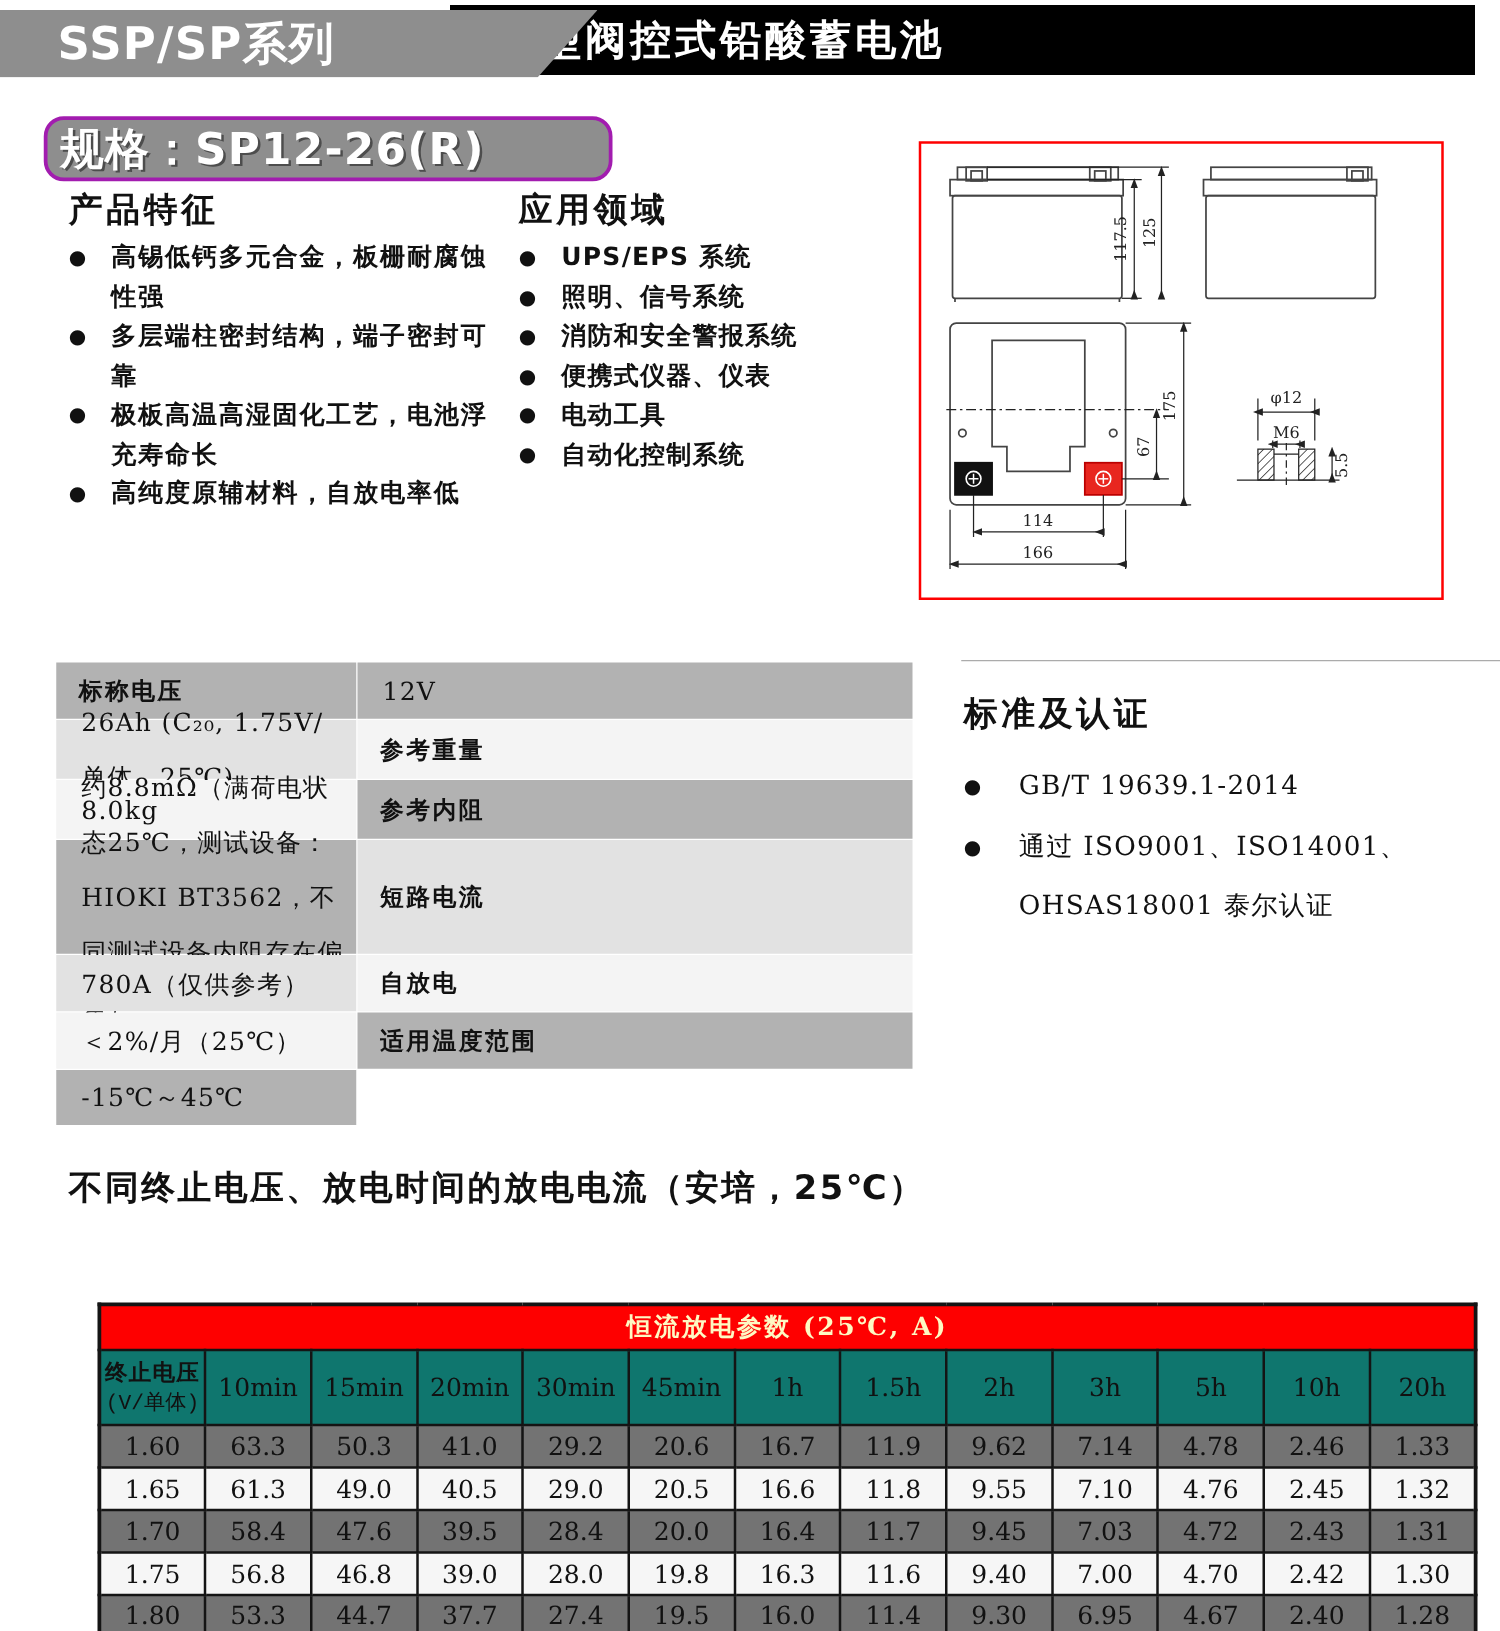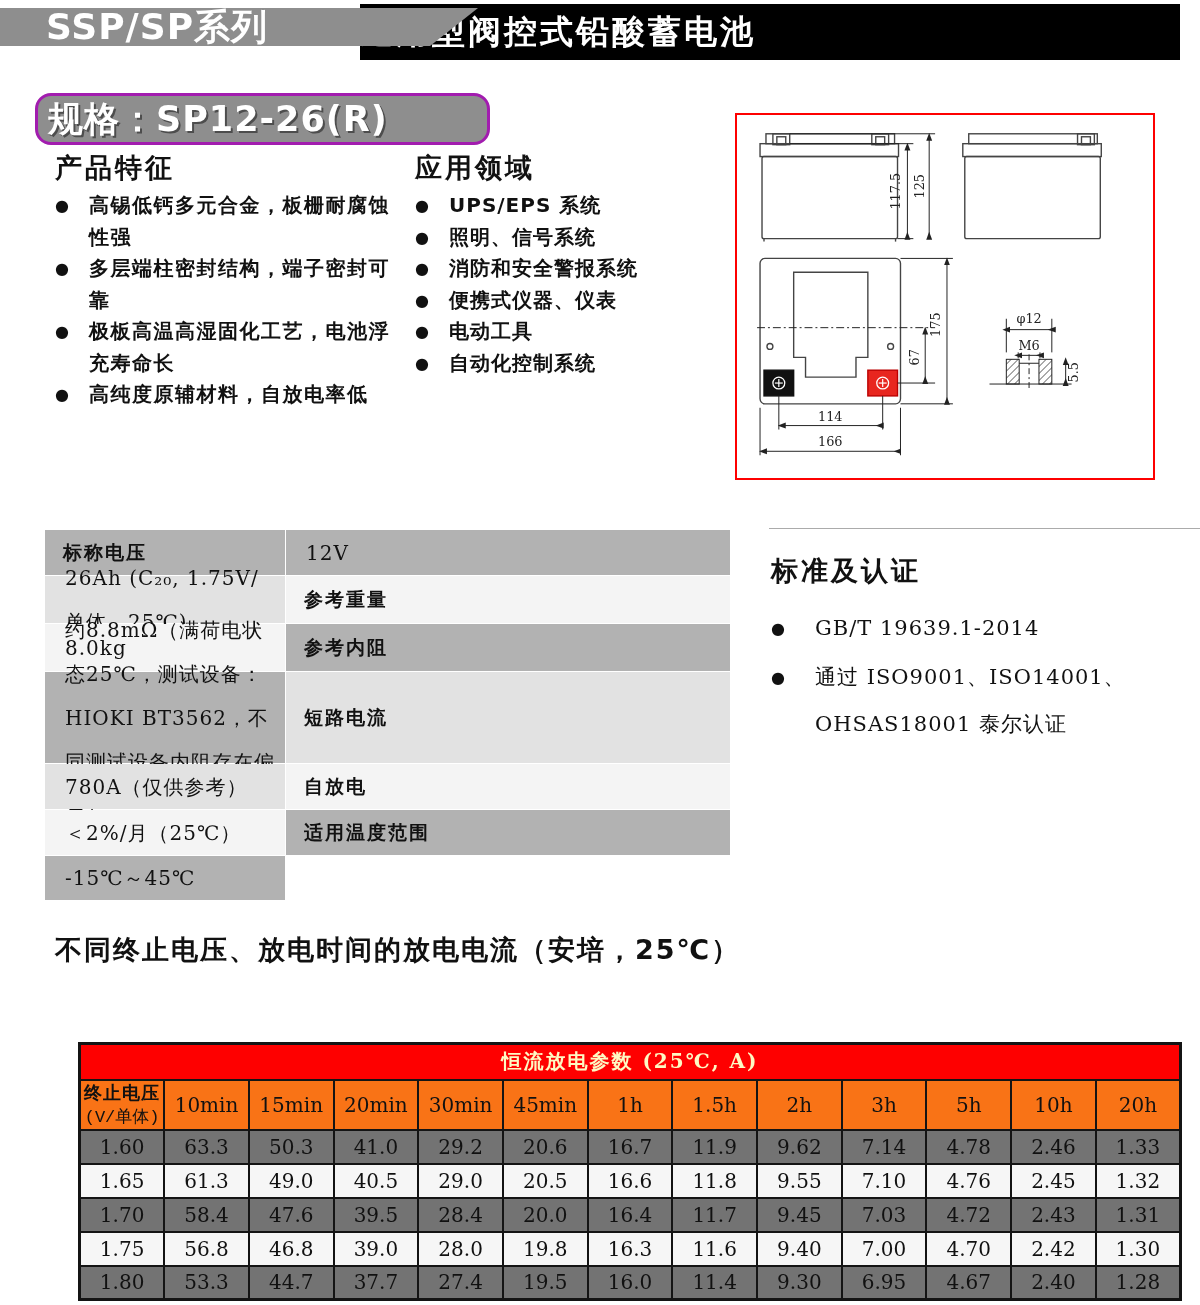--- a/index.html
+++ b/index.html
@@ -4,21 +4,21 @@
 <style>
   * { margin:0; padding:0; box-sizing:border-box; }
   html,body { background:#fff; }
   body { font-family:"DejaVu Sans", sans-serif; color:#111; }
   .page { position:relative; width:1200px; height:1305px; background:#fff; overflow:hidden; margin:0 auto; }
 
   
   .hdr-red { position:absolute; left:360px; top:4px; width:820px; height:56px; background:#000000;
              display:flex; align-items:center; justify-content:flex-start; z-index:1; }
   .hdr-red .t { color:#fff; font-weight:bold; font-size:33px; letter-spacing:3px; }
-  .hdr-gray { position:absolute; left:0; top:8px; width:478px; height:38px; background:#8e8e8e; z-index:2;
+  .hdr-gray { position:absolute; left:0; top:8px; width:478px; height:54px; background:#8e8e8e; z-index:2;
               clip-path:polygon(0 0, 100% 0, calc(100% - 48px) 100%, 0 100%);
               display:flex; align-items:center; }
   .hdr-gray .t { color:#fff; font-weight:bold; font-size:36px; padding-left:46px; letter-spacing:1px; }
 
   .spec-banner { position:absolute; left:35px; top:93px; width:455px; height:52px; background:#8e8e8e;
                  border:3px solid #a21caf; border-radius:16px; display:flex; align-items:flex-start; }
   .spec-banner .t { color:#fff; font-weight:bold; font-size:35px; padding-left:10px; letter-spacing:1px;
                     text-shadow:2px 2px 0 rgba(70,70,70,.9); white-space:nowrap; }
 
   
@@ -60,21 +60,21 @@
                     line-height:47px; letter-spacing:1px; margin-bottom:2px; padding-left:44px; }
   .cert .blt-item .blt { font-family:"DejaVu Sans", sans-serif; line-height:47px; }
 
   
   .dis-title { position:absolute; left:55px; top:932px; font-weight:bold; font-size:27px; letter-spacing:2px; }
   table.dis { position:absolute; left:78px; top:1042px; width:1104px; border-collapse:collapse;
               table-layout:fixed; font-family:"DejaVu Serif", serif; }
   table.dis td { border:2px solid #141414; text-align:center; vertical-align:middle; }
   table.dis { border:3px solid #141414; }
   td.red-head { background:#fe0000; color:#fef9c3; height:36px; font-size:20px; font-weight:bold; letter-spacing:2px; }
-  tr.cols td { height:50px; background:#f97316; font-size:20px; }
+  tr.cols td { height:60px; background:#0f766e; font-size:20px; }
   td.c0 { width:108px; font-family:"DejaVu Sans", sans-serif; }
   tr.cols td.c0 .l1 { display:block; font-weight:bold; font-size:18px; letter-spacing:1px; }
   tr.cols td.c0 .l2 { display:block; font-family:Liberation Mono, monospace; font-size:17px; }
   tr.data td { height:34px; font-size:20px; }
   tr.data.odd td { background:#737373; }
   tr.data.even td { background:#f6f6f6; }
   tr.data td.c0 { font-family:"DejaVu Serif", serif; }
 </style>
 </head>
 <body>

